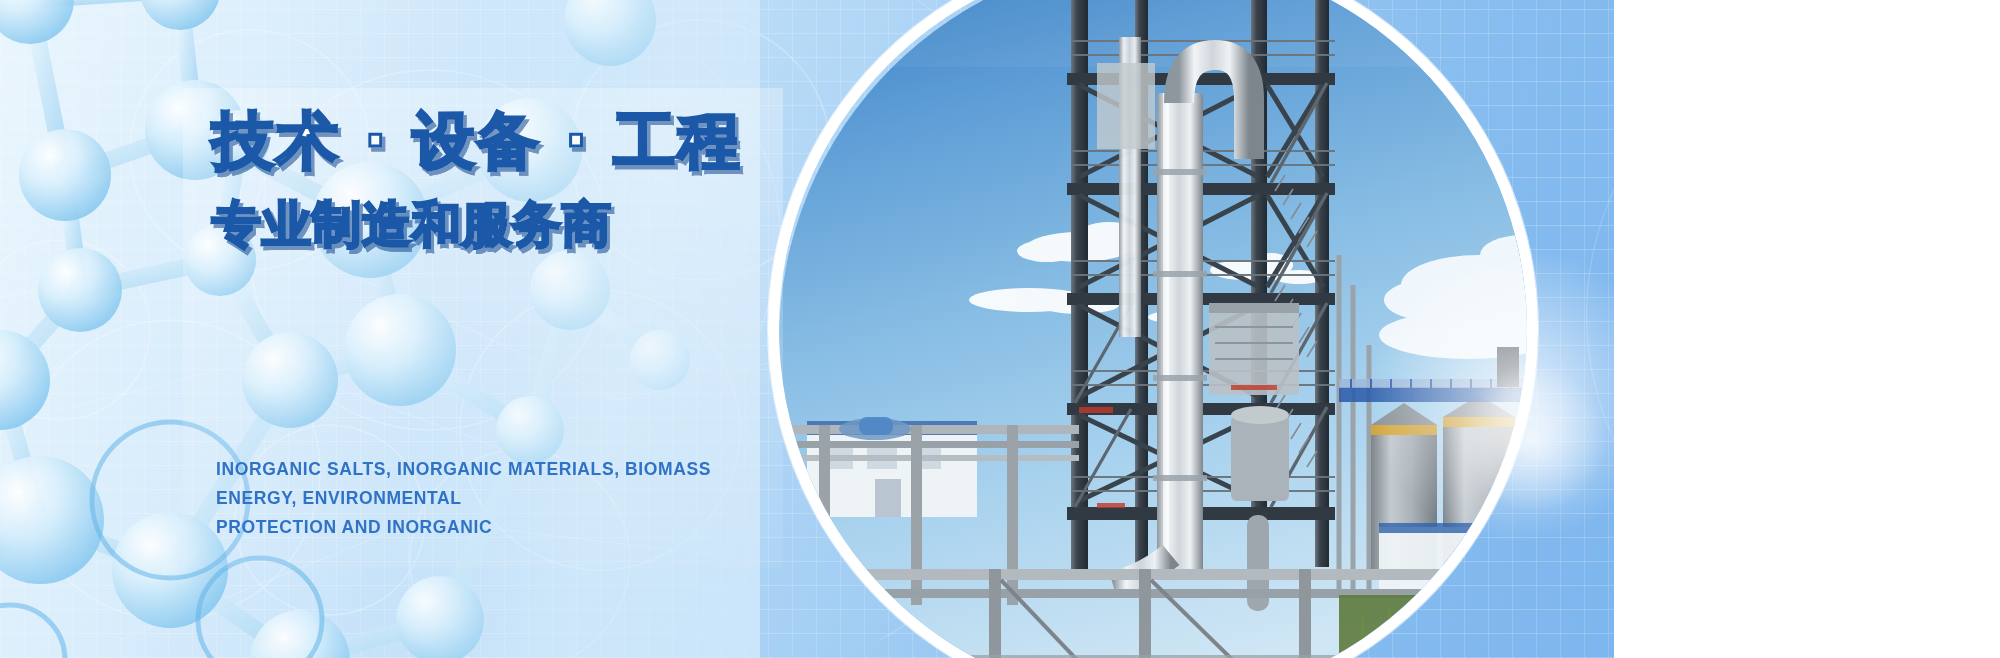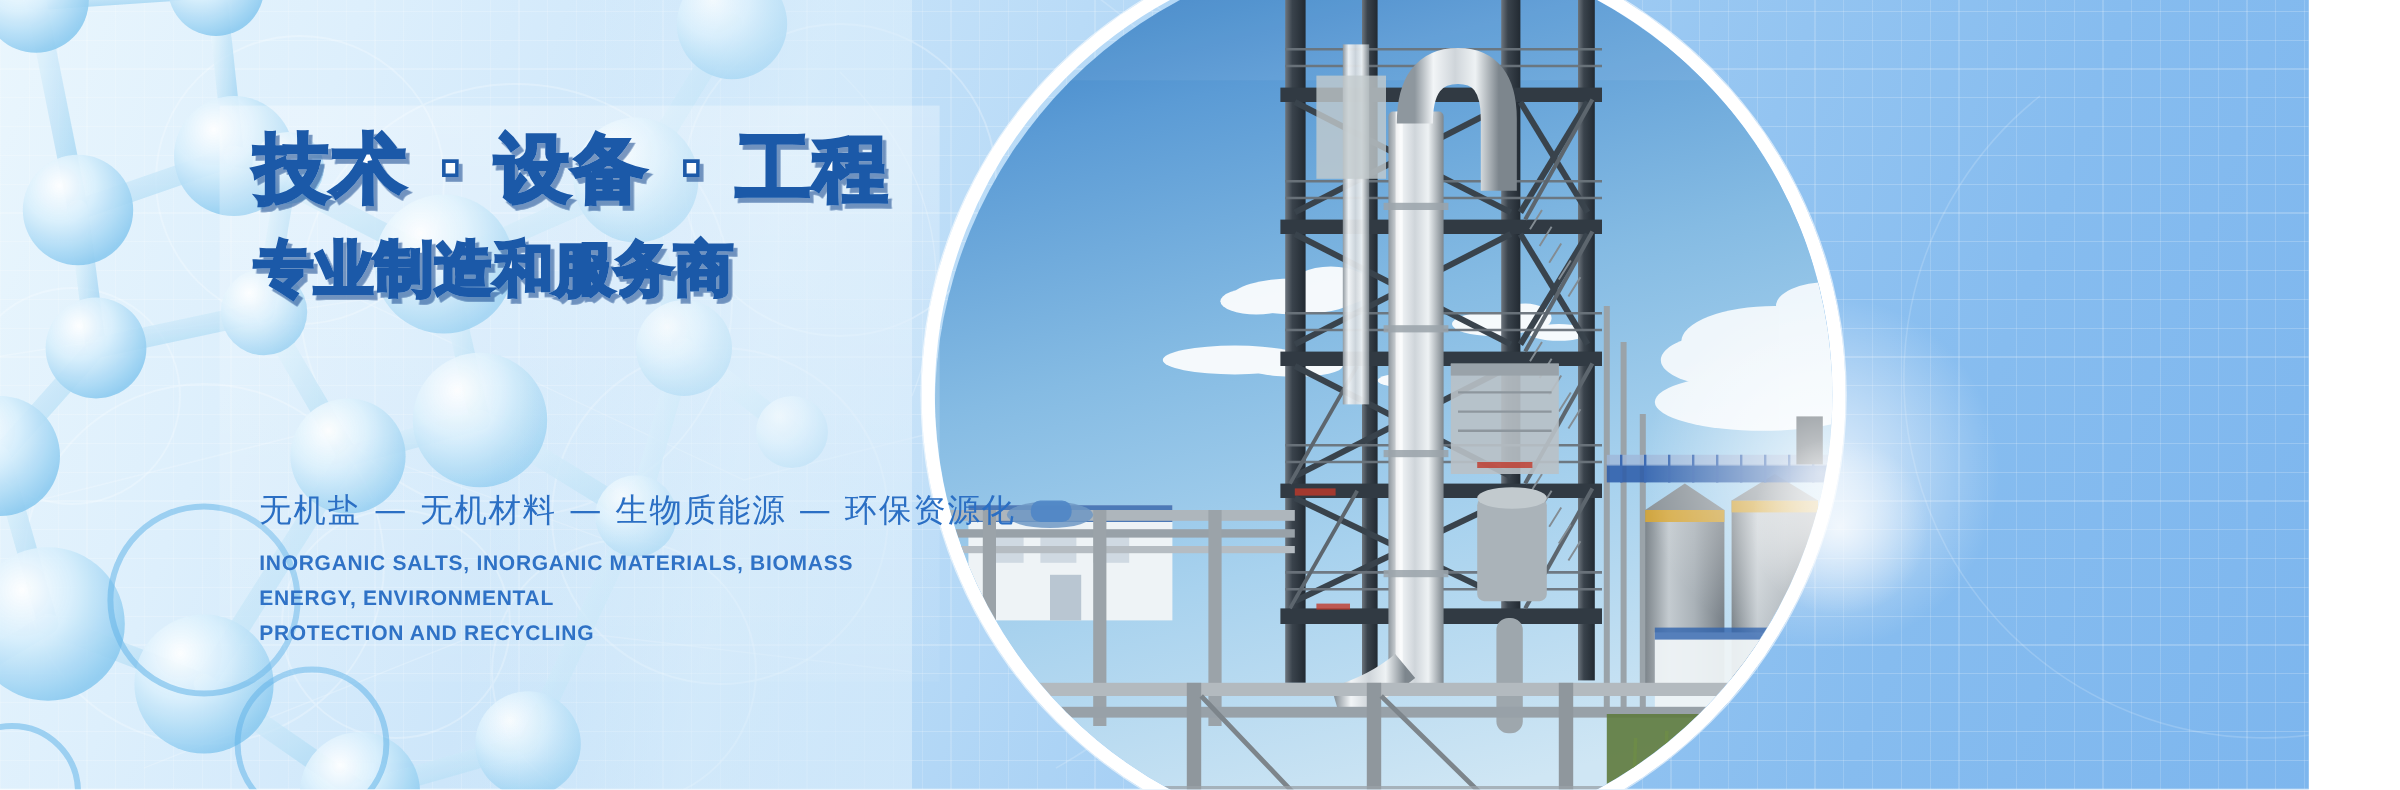--- a/index.html
+++ b/index.html
@@ -1,20 +1,20 @@
 <!DOCTYPE html>
 <html><head>
 <meta charset="utf-8">
 <style>
   * { margin:0; padding:0; box-sizing:border-box; }
   html,body { background:#fff; }
 
   .banner {
     position: relative;
-    width: 1924px;
+    width: 1614px;
     height: 658px;
     overflow: hidden;
     font-family: "Liberation Sans", "DejaVu Sans", sans-serif;
     background: linear-gradient(110deg,
         #eaf6fd 0%,
         #ddeffc 14%,
         #cde6fa 28%,
         #b9dbf7 42%,
         #a5cff4 56%,
         #93c4f1 70%,
@@ -468,20 +468,19 @@
     <div class="glow" style="left:690px; top:420px; width:150px; height:150px;"></div>
   </div>
 
   <div class="text-panel"></div>
 
   <div class="headline">
     <span class="hl-line hl-1">技术 · 设备 · 工程</span>
     <span class="hl-line hl-2">专业制造和服务商</span>
   </div>
 
-  <div class="sub-cn">无机盐 —  无机材料 — 生物质能源 — 环保资源化</div>
 
   <div class="sub-en">
     <div>INORGANIC SALTS, INORGANIC MATERIALS, BIOMASS ENERGY, ENVIRONMENTAL</div>
-    <div>PROTECTION AND RECYCLING</div>
+    <div>PROTECTION AND INORGANIC</div>
   </div>
 
 </div>
 
 </body></html>

